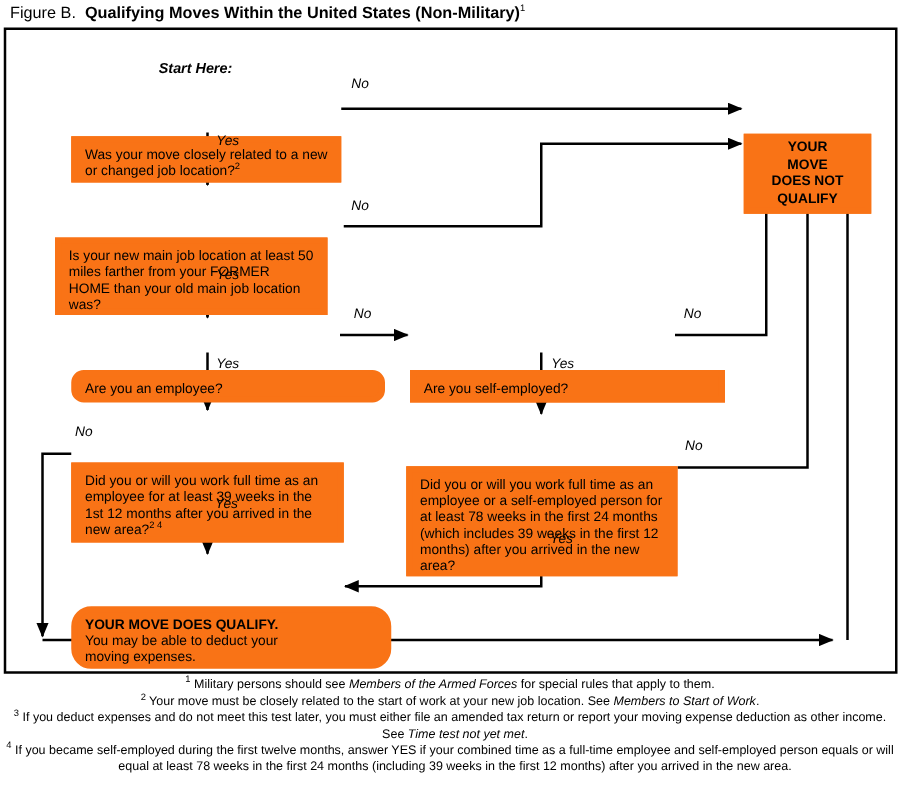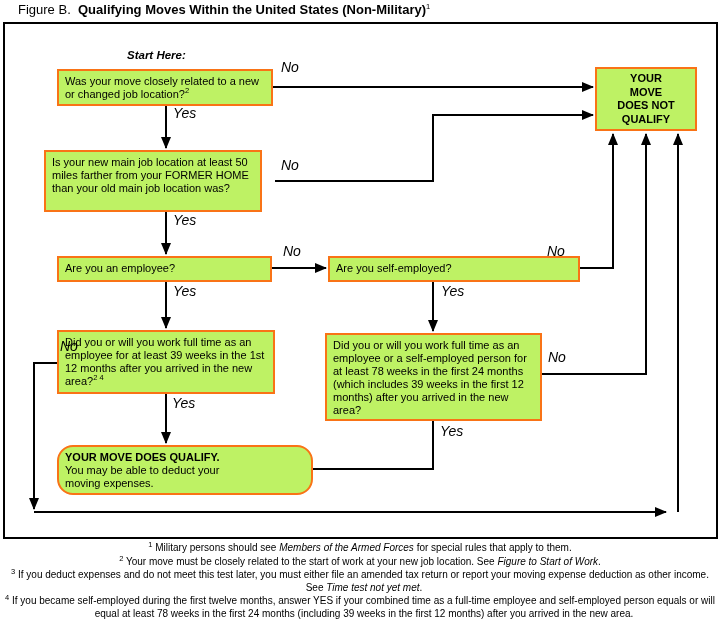--- a/index.html
+++ b/index.html
@@ -1,26 +1,26 @@
 <!DOCTYPE html>
 <html><head>
 <meta charset="utf-8">
 <style>
   html,body{margin:0;padding:0;background:#fff;}
   body{width:721px;height:629px;font-family:"Liberation Sans",sans-serif;color:#000;}
   .stage{position:relative;width:721px;height:629px;background:#fff;overflow:hidden;}
-  .title{position:absolute;left:18px;top:2px;font-size:13px;white-space:nowrap;}
+  .title{position:absolute;left:8px;top:2px;font-size:13px;white-space:nowrap;}
   .title .t-bold{font-weight:bold;}
   .frame{position:absolute;left:3px;top:22px;width:715px;height:517px;border:2px solid #000;box-sizing:border-box;background:#fff;}
   svg.wires{position:absolute;left:0;top:0;}
-  .box{position:absolute;border:2px solid #f97316;background:#bef264;font-size:11px;line-height:13px;padding:4px 6px;box-sizing:border-box;}
+  .box{position:absolute;border:5px solid #f97316;background:#f97316;font-size:11px;line-height:13px;padding:4px 6px;box-sizing:border-box;margin-top:40px;}
   .result-nq{font-weight:bold;text-align:center;display:flex;flex-direction:column;justify-content:center;line-height:13.5px;}
   .q-title{font-weight:bold;}
   .start{position:absolute;left:127px;top:49px;font-style:italic;font-weight:bold;font-size:11.5px;}
-  .lbl{position:absolute;font-style:italic;font-size:14px;line-height:11px;}
+  .lbl{position:absolute;font-style:italic;font-size:11px;line-height:11px;}
   sup{font-size:7.5px;line-height:0;vertical-align:super;}
   .fnotes{position:absolute;left:2px;top:542px;width:716px;font-size:10px;line-height:12.5px;text-align:center;}
   .fn{padding-left:8px;text-indent:-8px;margin:0 0 1px 0;}
   .fn .it{font-style:italic;}
 </style>
 </head>
 <body>
 
 <div class="stage">
 
@@ -57,21 +57,21 @@
   <div class="start">Start Here:</div>
 
   <div class="box" style="left:57px;top:69px;width:216px;height:37px;">
     <span>Was your move closely related to a new or changed job location?</span><sup>2</sup>
   </div>
 
   <div class="box" style="left:44px;top:150px;width:218px;height:62px;">
     <span>Is your new main job location at least 50 miles farther from your FORMER HOME than your old main job location was?</span>
   </div>
 
-  <div class="box" style="left:57px;top:256px;width:215px;height:26px;">
+  <div class="box" style="left:57px;top:256px;width:251px;height:26px;border-radius:10px;">
     <span>Are you an employee?</span>
   </div>
 
   <div class="box" style="left:328px;top:256px;width:252px;height:26px;">
     <span>Are you self-employed?</span>
   </div>
 
   <div class="box" style="left:57px;top:330px;width:218px;height:64px;">
     <span>Did you or will you work full time as an employee for at least 39 weeks in the 1st 12 months after you arrived in the new area?</span><sup>2 4</sup>
   </div>
@@ -101,18 +101,18 @@
   <span class="lbl" style="left:173px;top:286px;">Yes</span>
   <span class="lbl" style="left:547px;top:246px;">No</span>
   <span class="lbl" style="left:441px;top:286px;">Yes</span>
   <span class="lbl" style="left:60px;top:341px;">No</span>
   <span class="lbl" style="left:172px;top:398px;">Yes</span>
   <span class="lbl" style="left:548px;top:352px;">No</span>
   <span class="lbl" style="left:440px;top:426px;">Yes</span>
 
   <div class="fnotes">
     <p class="fn"><sup>1</sup> <span>Military persons should see </span><span class="it">Members of the Armed Forces</span><span> for special rules that apply to them.</span></p>
-    <p class="fn"><sup>2</sup> <span>Your move must be closely related to the start of work at your new job location. See </span><span class="it">Figure to Start of Work</span><span>.</span></p>
+    <p class="fn"><sup>2</sup> <span>Your move must be closely related to the start of work at your new job location. See </span><span class="it">Members to Start of Work</span><span>.</span></p>
     <p class="fn"><sup>3</sup> <span>If you deduct expenses and do not meet this test later, you must either file an amended tax return or report your moving expense deduction as other income. See </span><span class="it">Time test not yet met</span><span>.</span></p>
     <p class="fn"><sup>4</sup> <span>If you became self-employed during the first twelve months, answer YES if your combined time as a full-time employee and self-employed person equals or will equal at least 78 weeks in the first 24 months (including 39 weeks in the first 12 months) after you arrived in the new area.</span><span class="it"></span><span></span></p>
   </div>
 
 </div>
 
 </body></html>

